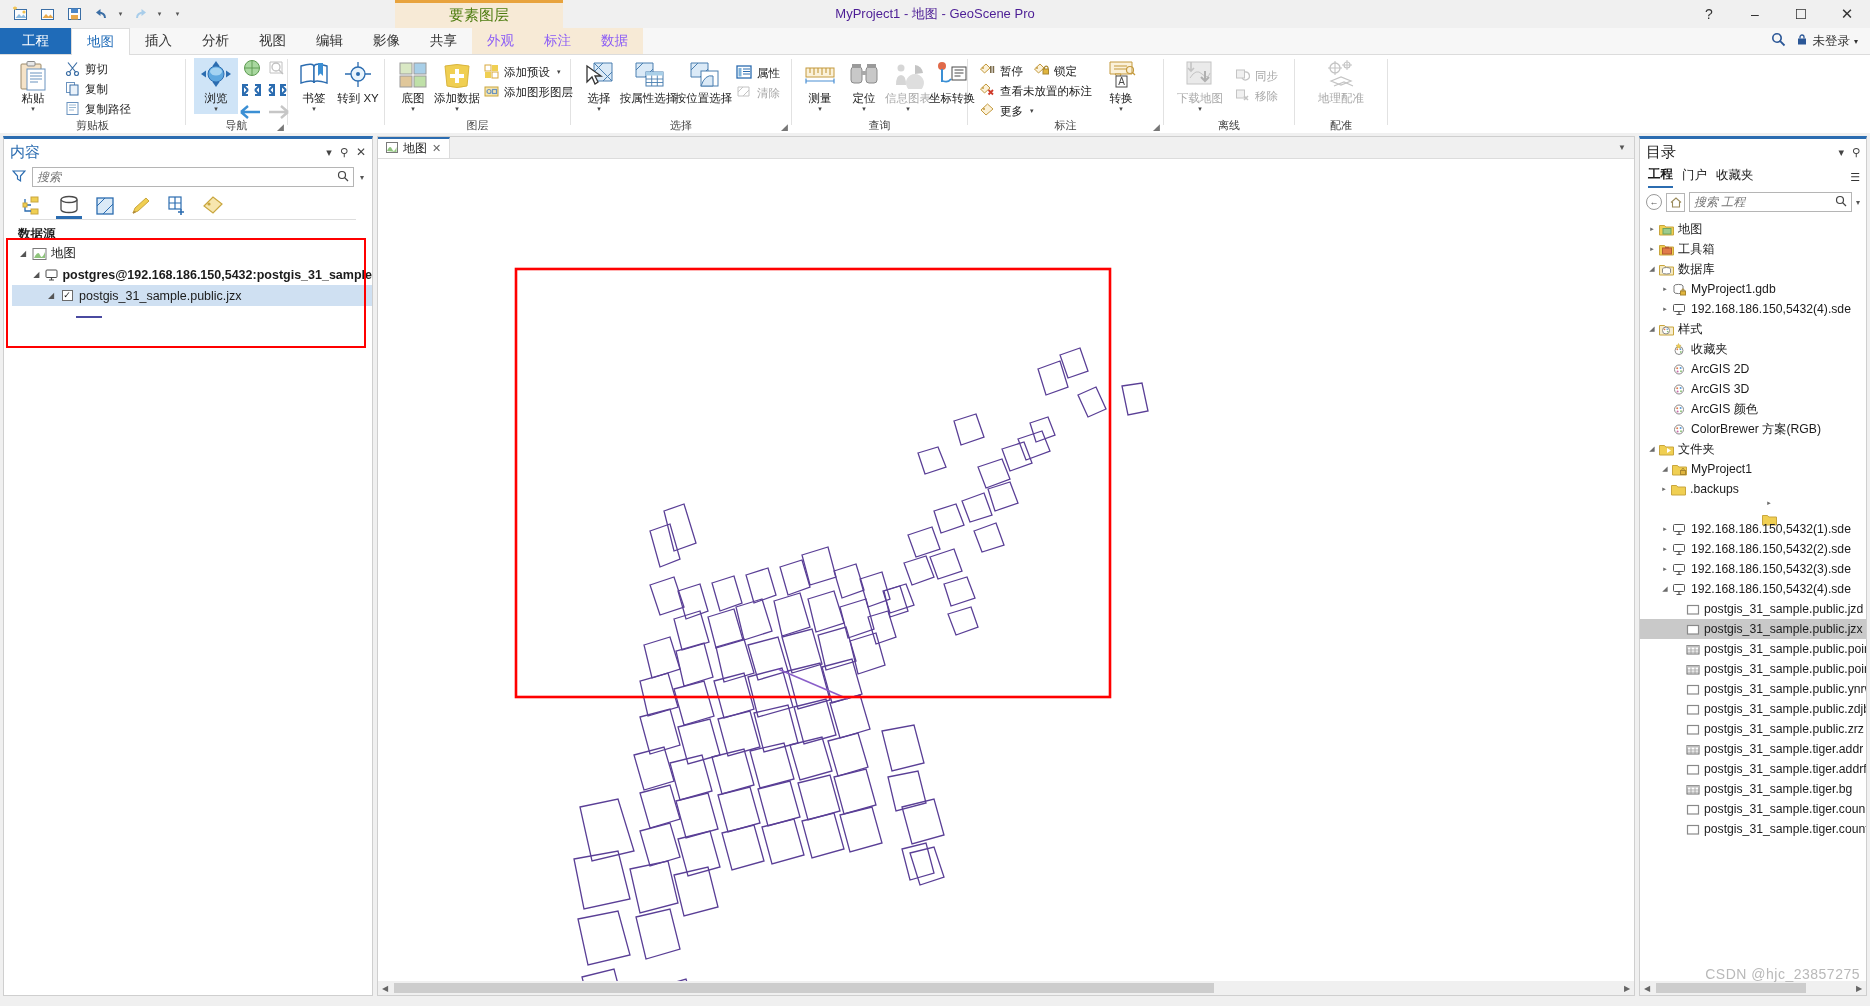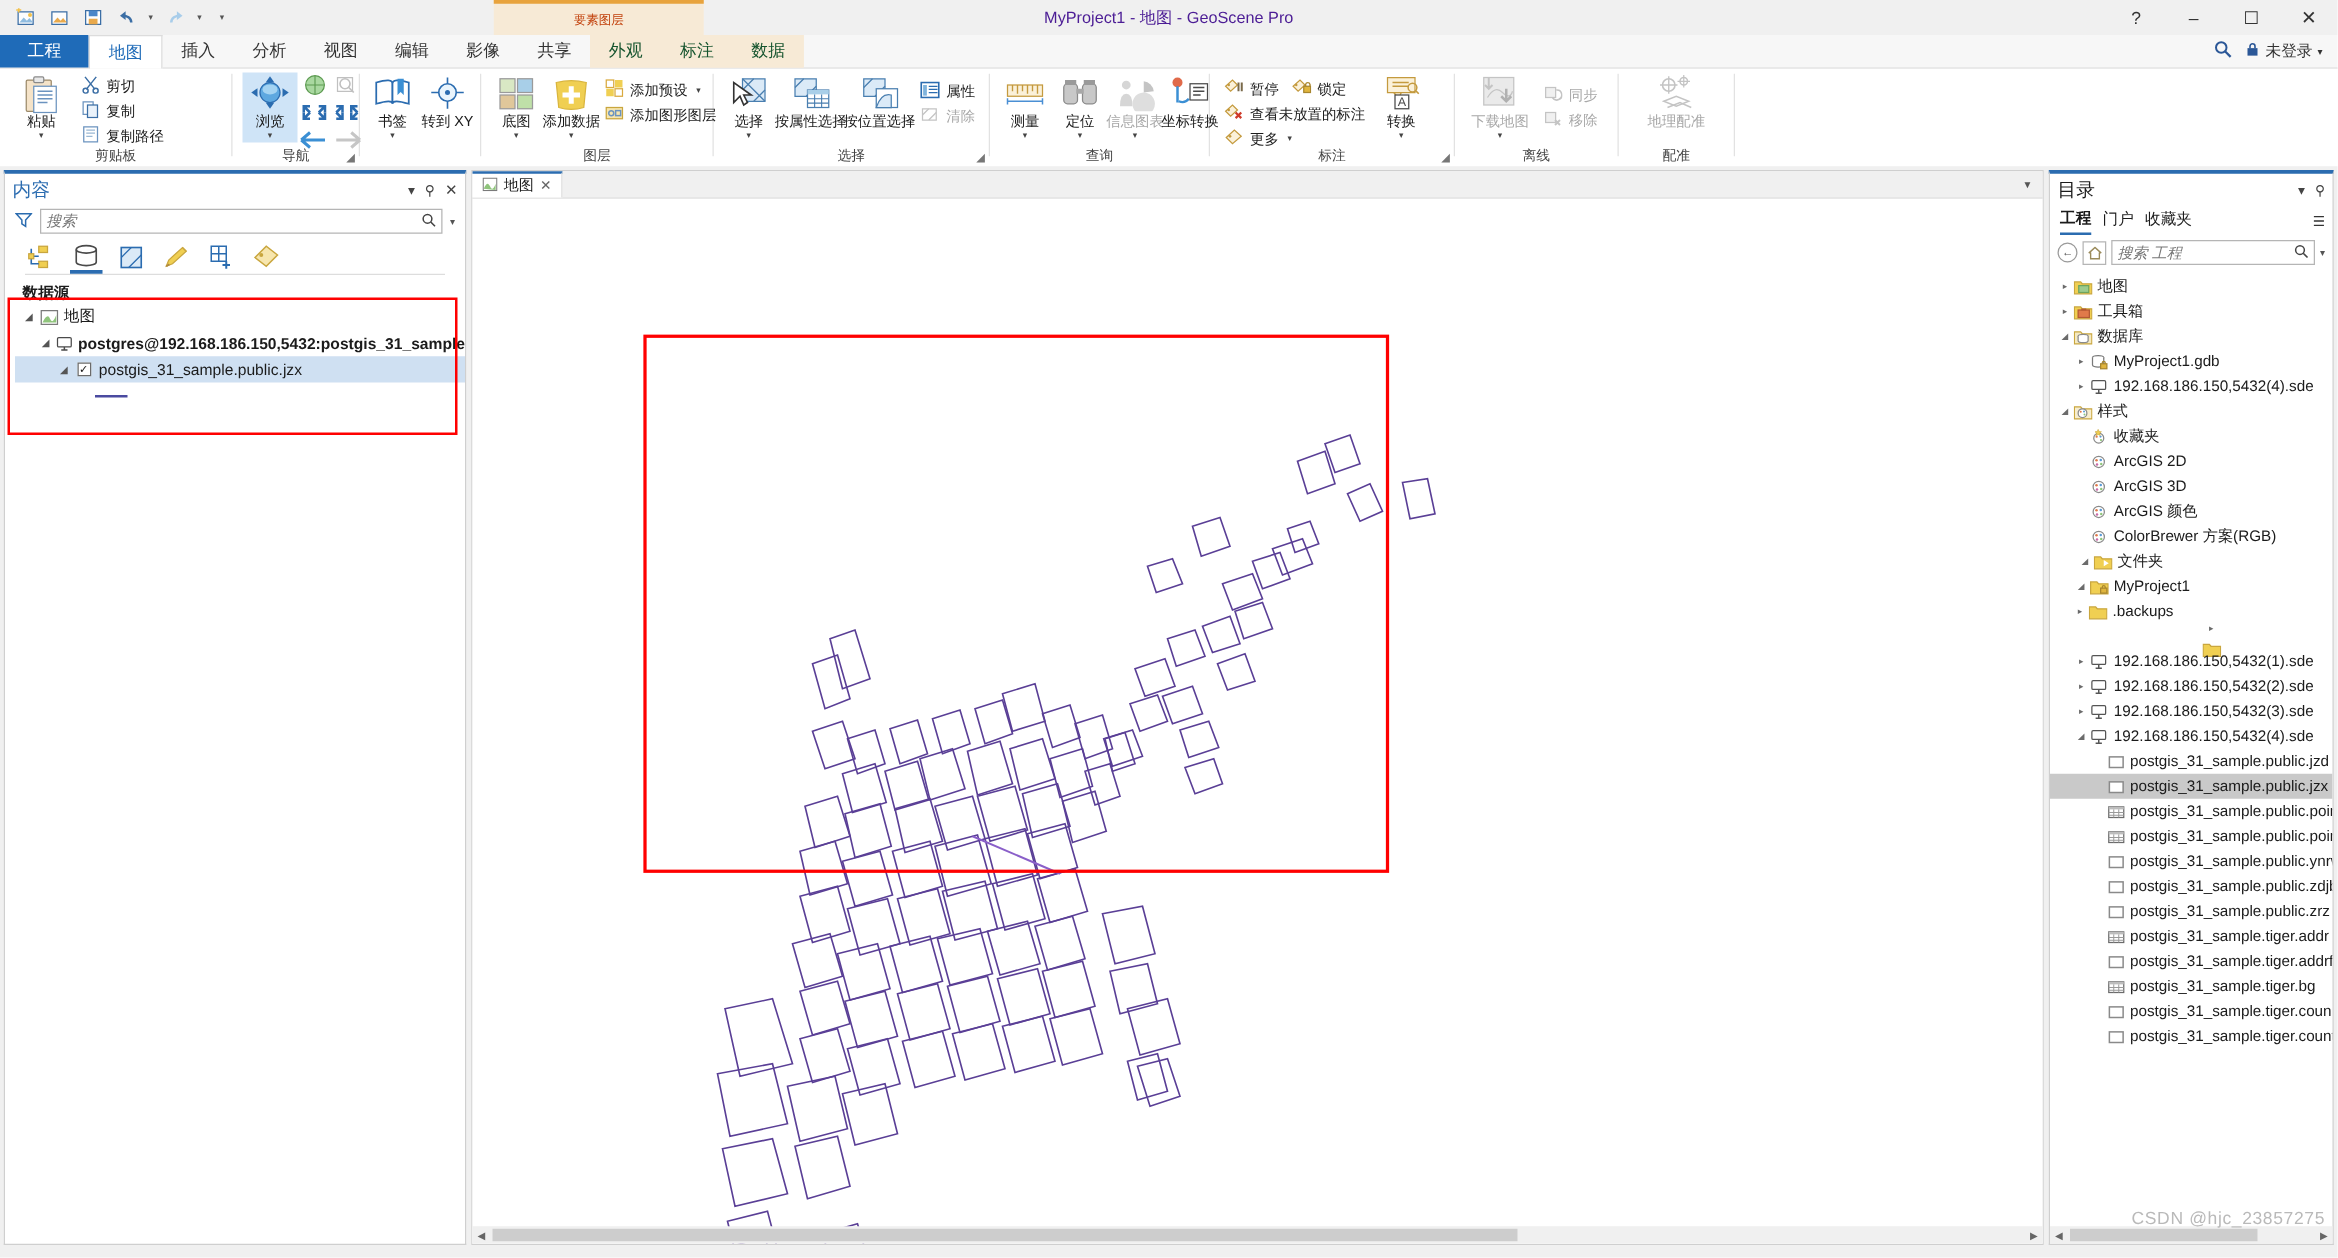--- a/index.html
+++ b/index.html
@@ -20,21 +20,21 @@
   .qat-btn {
     width:24px; height:22px; display:flex; align-items:center; justify-content:center;
     font-size:14px; line-height:1; color:#3b6ea5;
   }
   .qat-btn svg { display:block; }
   .qat-caret { font-size:7px; color:#555; width:9px; text-align:center; }
   #ctx-tab-head {
     position:absolute; left:395px; top:0; width:168px; height:28px;
     background:#f7ead6; border-top:3px solid #e8a33d;
     display:flex; align-items:center; justify-content:center;
-    font-size:10px; color:#c2410c;
+    font-size:15px; color:#4d7c0f;
   }
   #wintitle {
     position:absolute; left:0; top:0; width:1870px; height:28px;
     display:flex; align-items:center; justify-content:center;
     font-size:13px; color:#4c1d95; pointer-events:none;
   }
   #wincontrols {
     position:absolute; right:0; top:0; height:28px; display:flex; align-items:center;
   }
   .wc { width:46px; height:28px; display:flex; align-items:center; justify-content:center;
@@ -50,21 +50,21 @@
   .tab {
     padding:0 15px; display:flex; align-items:center; font-size:13.5px; color:#333;
     white-space:nowrap;
   }
   .tab.proj { background:#1f6bb8; color:#fff; font-size:13.5px; padding:0 22px; }
   .tab.active {
     background:#fff; color:#1f6bb8;
     border-left:1px solid #dcdcdc; border-right:1px solid #dcdcdc; border-top:1px solid #dcdcdc;
     margin-bottom:-1px;
   }
-  .tab.ctx { background:#f7ead6; color:#14532d; }
+  .tab.ctx { background:#f7ead6; color:#8b5cf6; }
   #ctx-zone { display:flex; background:#f7ead6; }
   #tabstrip-right { margin-left:auto; display:flex; align-items:center; gap:10px; padding-right:12px; }
   .ts-icon { color:#2b5797; font-size:14px; }
   .acct { font-size:12.5px; color:#333; display:flex; align-items:center; gap:4px; }
 
   
   #ribbon {
     position:absolute; left:0; top:55px; width:1870px; height:78px;
     background:#fff; display:flex; align-items:flex-start;
   }
@@ -1128,21 +1128,21 @@
             <svg width="15" height="13" viewBox="0 0 15 13">
               <circle cx="7" cy="6.5" r="4.5" fill="#fff" stroke="#8a8a8a"></circle>
               <circle cx="5.2" cy="5.2" r="1" fill="#e07a4a"></circle>
               <circle cx="8.6" cy="5" r="1" fill="#5a9ad6"></circle>
               <circle cx="9" cy="8.2" r="1" fill="#8fc47c"></circle>
               <circle cx="5.6" cy="8.6" r="1" fill="#c96aa8"></circle>
             </svg>
           </span>
           <span class="ktx">ColorBrewer 方案(RGB)</span>
         </div>
-        <div class="krow" style="padding-left: 22px;">
+        <div class="krow" style="padding-left: 6px;">
           <span class="kexp">◢</span>
           <span class="kic">
             <svg width="15" height="13" viewBox="0 0 15 13">
               <path d="M0.5 2.5h5l1.3 1.5h7.7v8H0.5z" fill="#f0cf52" stroke="#c9a63e"></path>
               <path d="M8 5 l4 2.5 l-4 2.5z" fill="#fff"></path>
             </svg>
           </span>
           <span class="ktx">文件夹</span>
         </div>
         <div class="krow" style="padding-left: 19px;">

